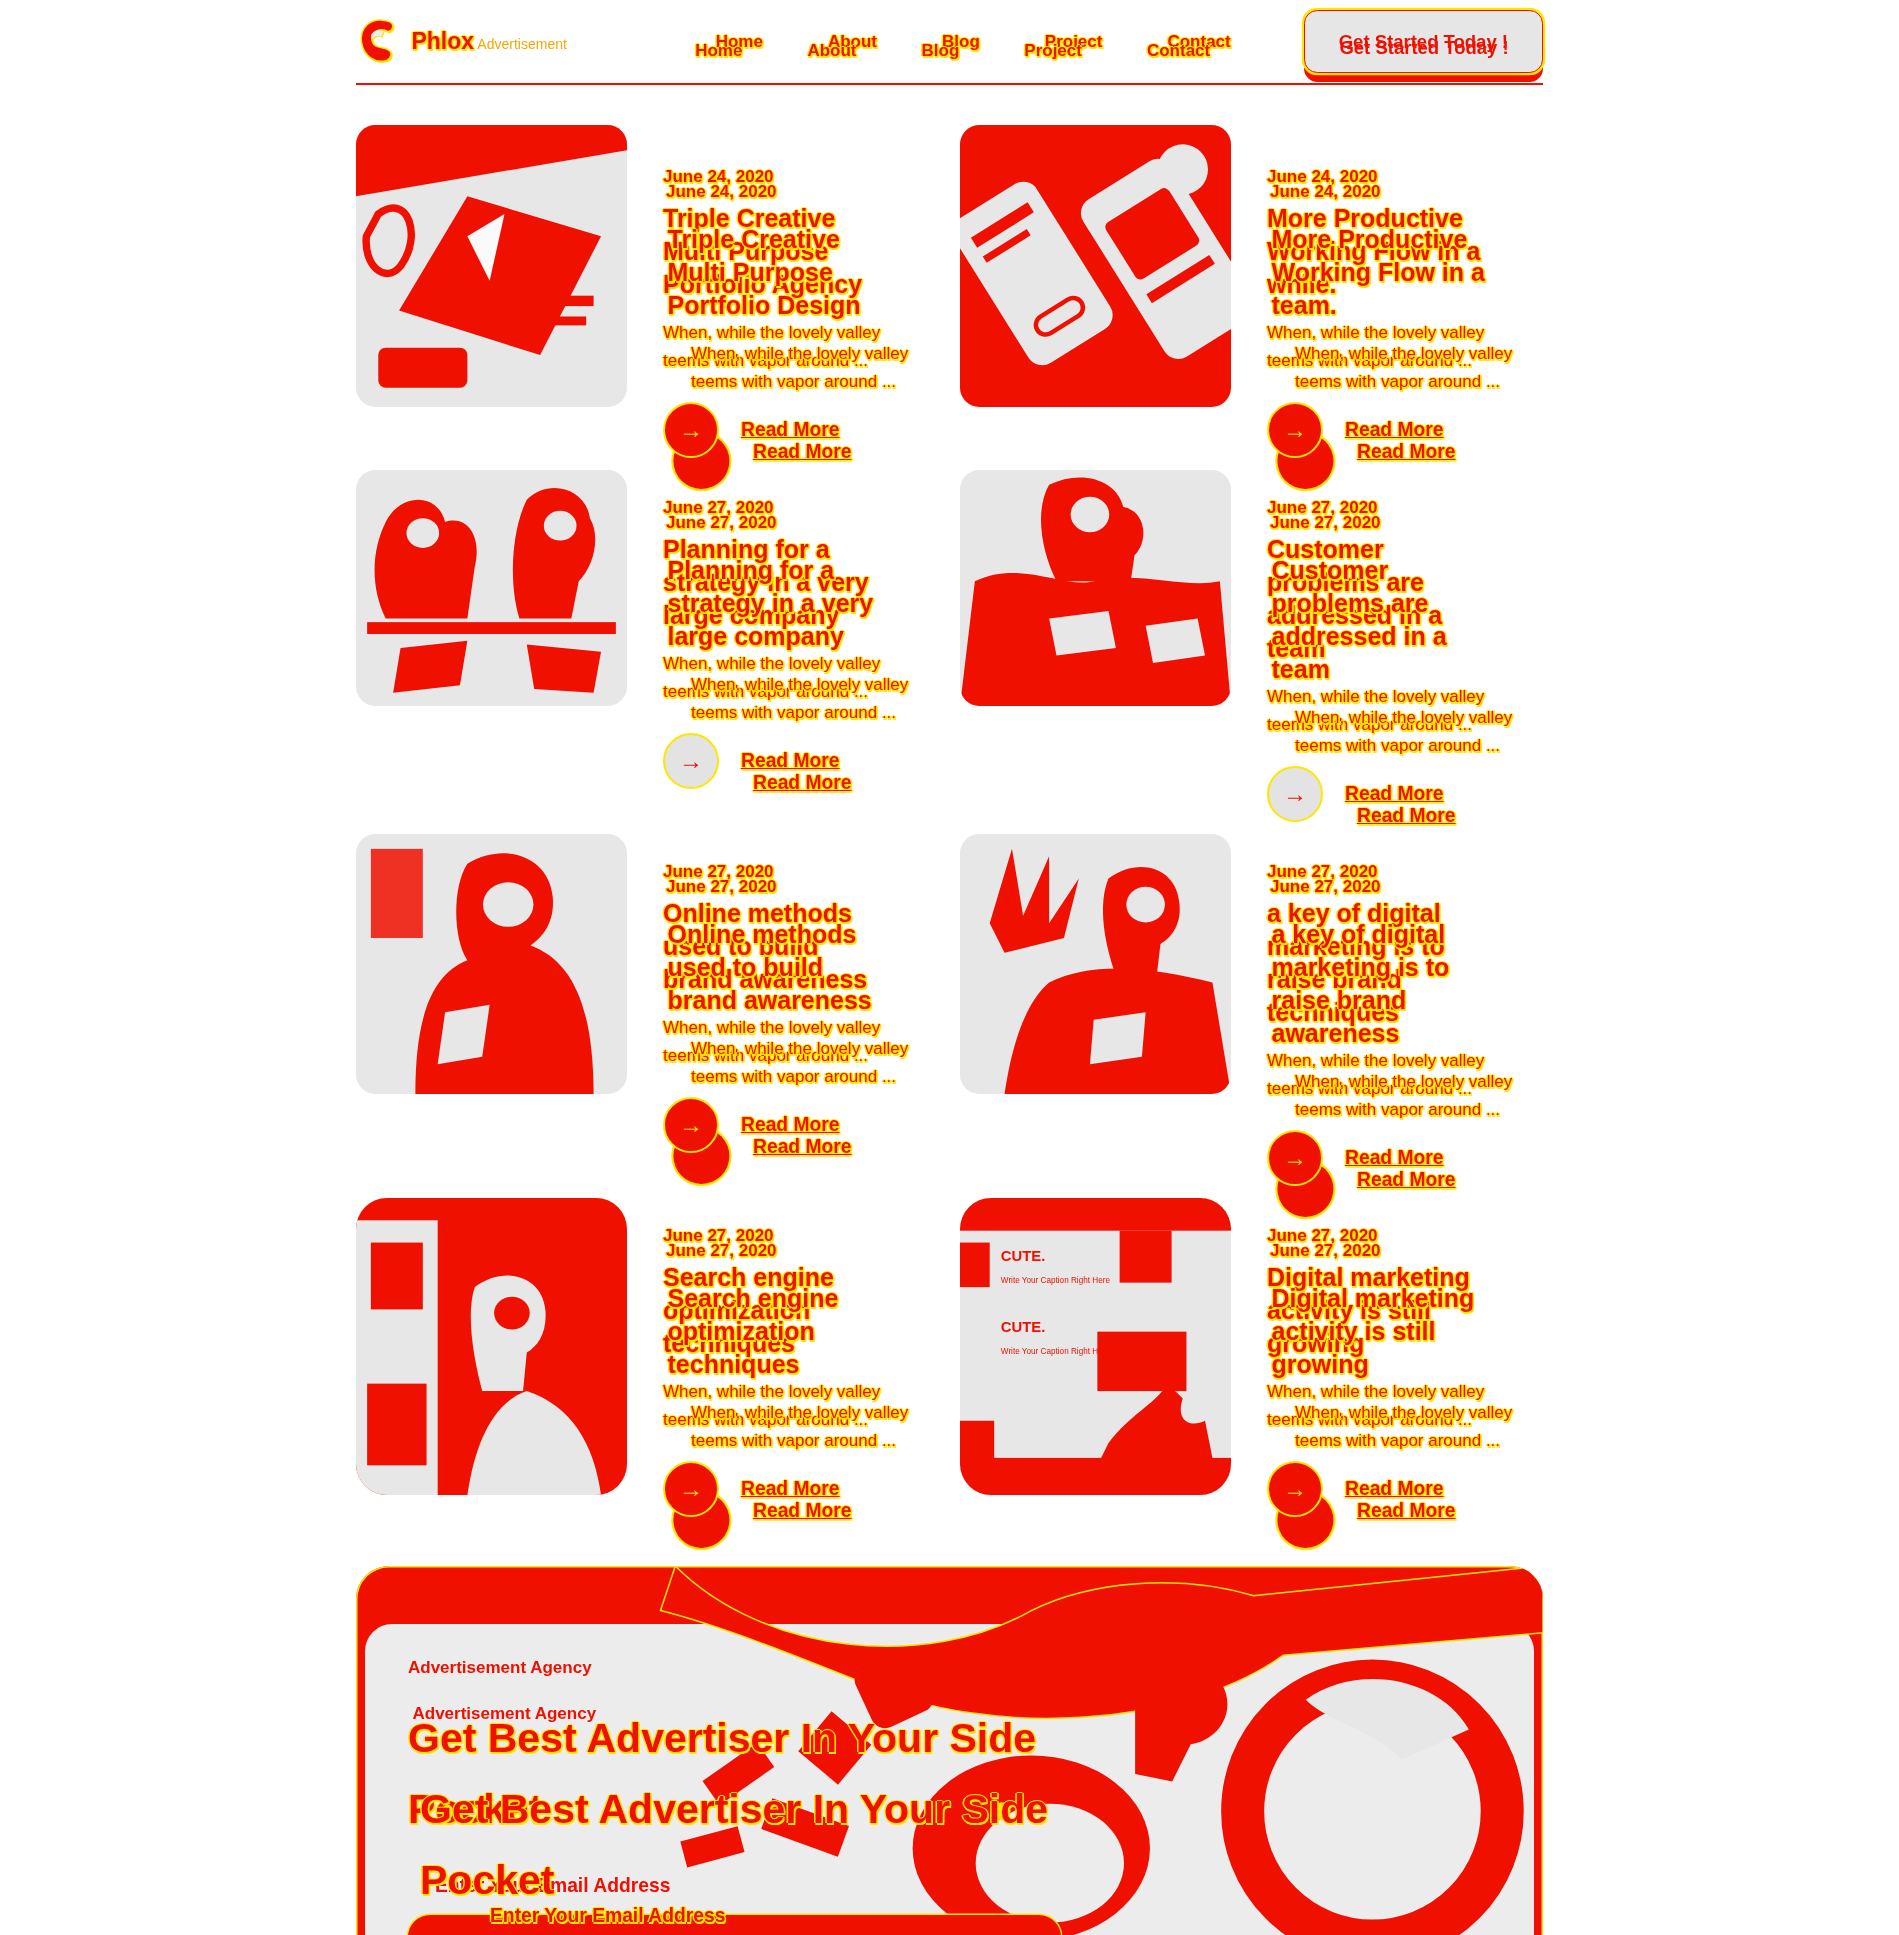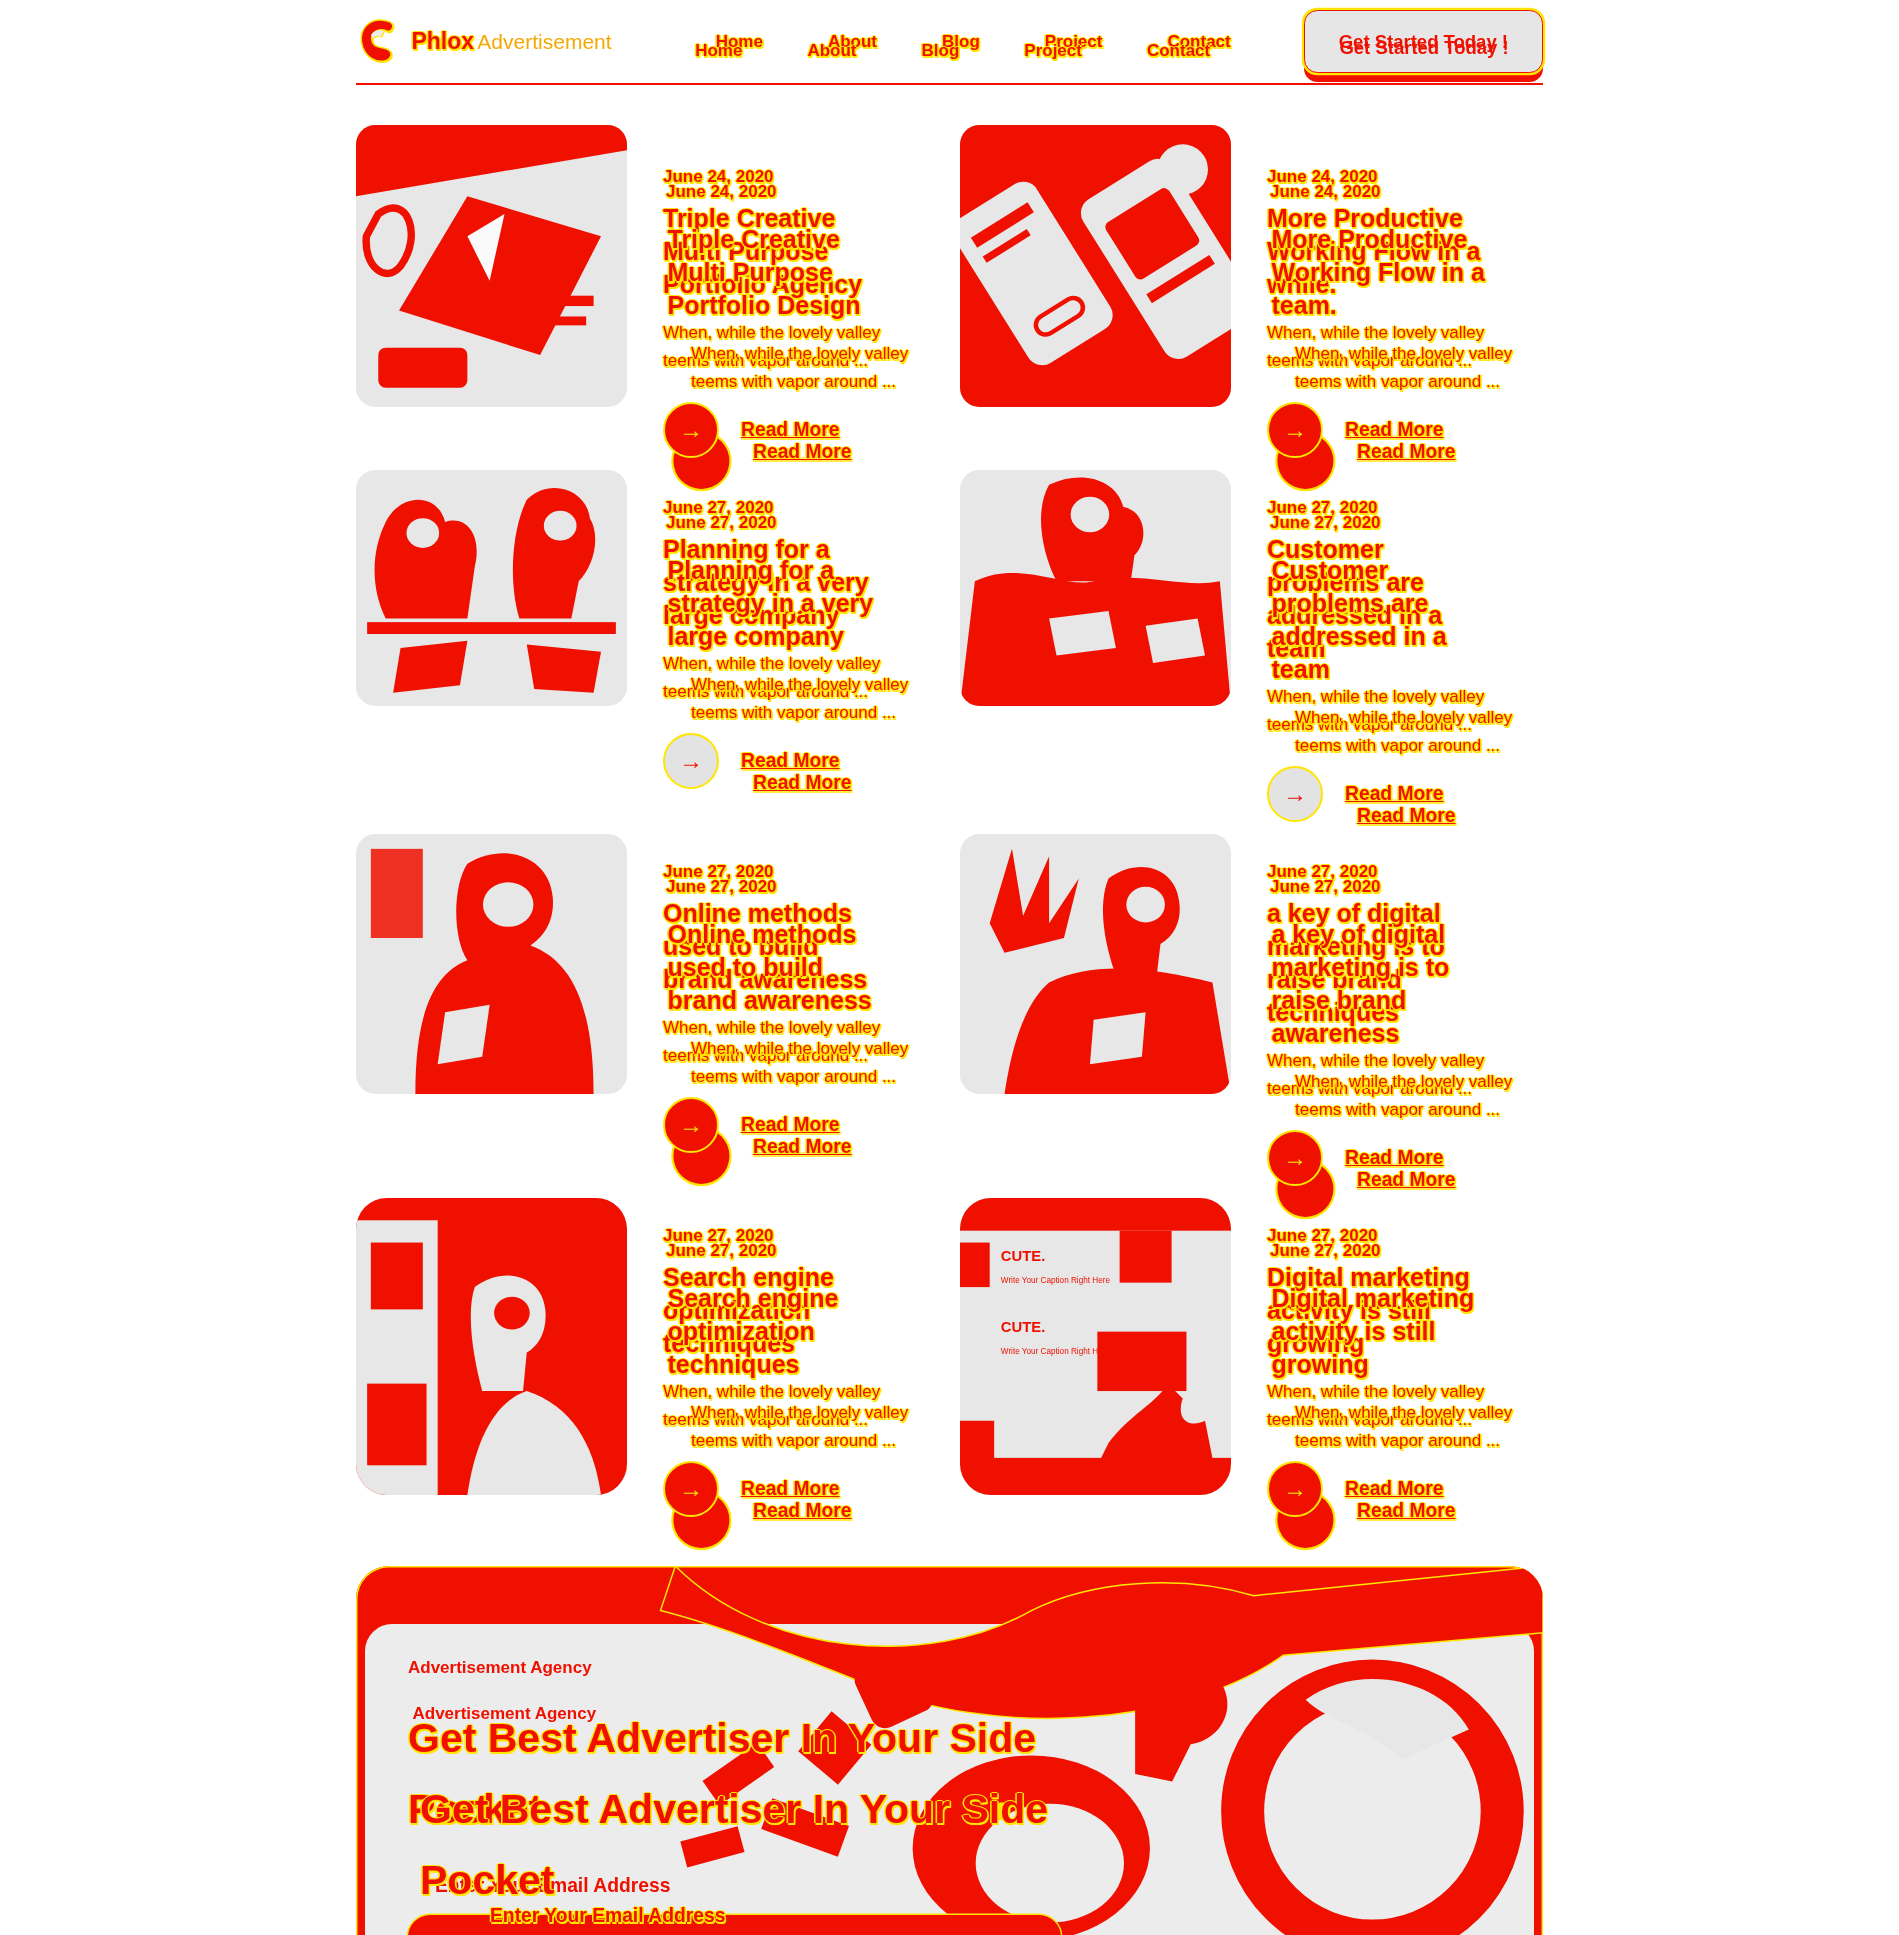--- a/index.html
+++ b/index.html
@@ -33,21 +33,21 @@
                 0 1.5px 0 var(--yellow),0 -1.5px 0 var(--yellow),
                 1.5px 1.5px 0 var(--yellow);
   }
 
   
   .site-header{height:83px;}
   .site-header .container{height:100%;display:flex;align-items:center;justify-content:space-between;}
   .brand{display:flex;align-items:center;gap:13.4px;}
   .brand-icon{filter:drop-shadow(1.5px 1.5px 0 var(--yellow));}
   .brand-name{font-size:23px;font-weight:bold;color:var(--red);line-height:1.05;}
-  .brand-tag{font-size:21px;color:var(--orange);line-height:1.2;}
+  .brand-tag{font-size:14px;color:var(--orange);line-height:1.2;}
   .nav{display:flex;align-items:center;gap:43px;}
   .nav a{font-size:17px;font-weight:700;color:var(--red);text-decoration:none;padding-left:22px;}
   .nav a.ghost{--gx:1.5px;--gy:9px;}
   .get-started{
     margin-left:30px;display:inline-block;
     background:#e6e6e6;color:var(--red);
     font-size:18.5px;font-weight:bold;
     padding:19.3px 34px;border:1.5px solid var(--red);border-radius:13.4px;
     box-shadow:0 0 0 2.2px var(--yellow), 0 9px 0 0 var(--red);
     cursor:pointer;font-family:inherit;

